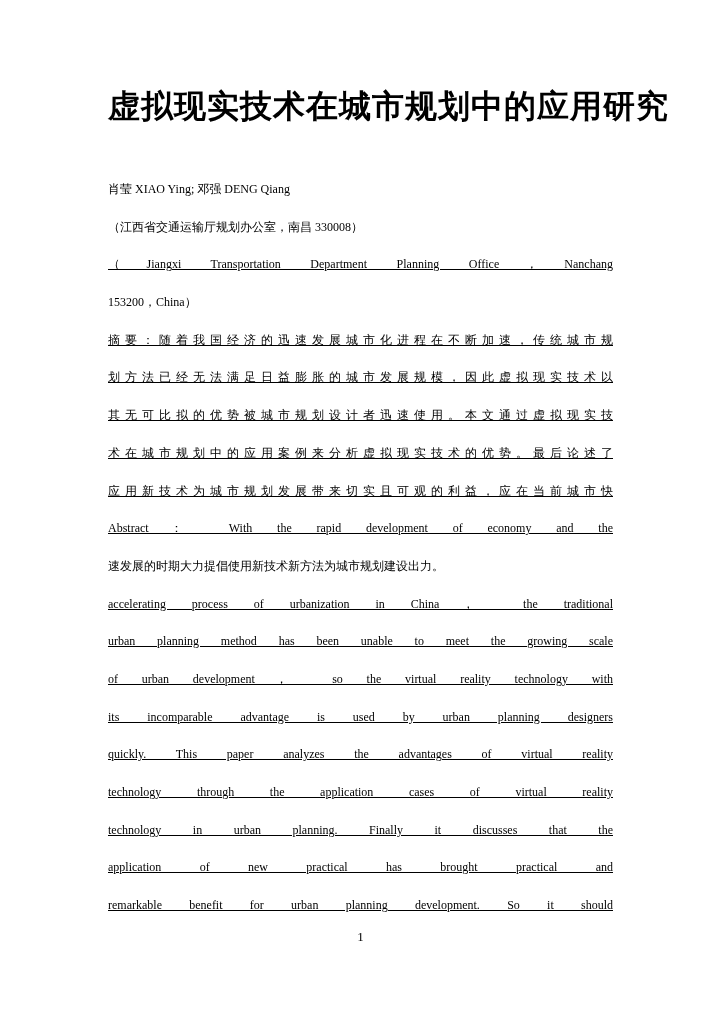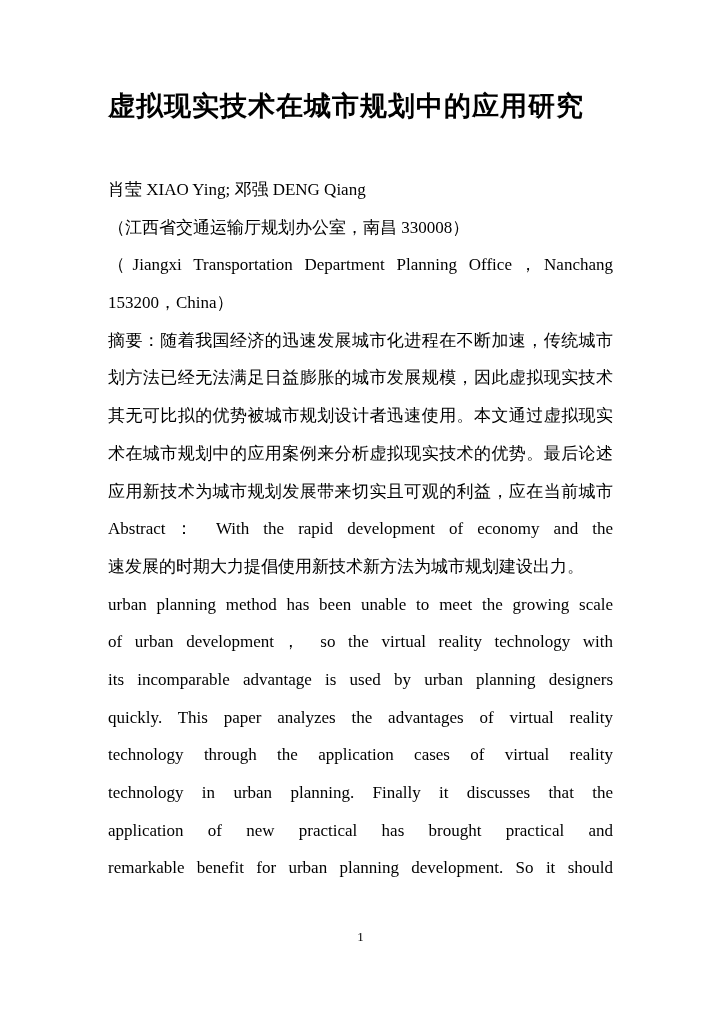--- a/index.html
+++ b/index.html
@@ -17,38 +17,39 @@
     overflow: hidden;
   }
   .content {
     position: absolute;
     left: 108px;
     top: 86px;
     width: 505px;
   }
   .title {
     margin: 0 0 45px 0;
-    font-size: 27px;
+    font-size: 32px;
     font-weight: bold;
     line-height: 40px;
     text-align: left;
     letter-spacing: 1px;
     white-space: nowrap;
   }
   .line {
-    font-size: 17px;
+    font-size: 12px;
     height: 37.7px;
     line-height: 37.7px;
     white-space: nowrap;
   }
   
   .j {
     text-align: justify;
     white-space: normal;
     overflow: hidden;
+    text-decoration: underline;
   }
   .j::after {
     content: "";
     display: inline-block;
     width: 100%;
     height: 0;
   }
   .pagenum {
     position: absolute;
     left: 0;
@@ -75,20 +76,21 @@
     <div class="line">153200，China）</div>
 
     <div class="line j">摘要：随着我国经济的迅速发展城市化进程在不断加速，传统城市规</div>
     <div class="line j">划方法已经无法满足日益膨胀的城市发展规模，因此虚拟现实技术以</div>
     <div class="line j">其无可比拟的优势被城市规划设计者迅速使用。本文通过虚拟现实技</div>
     <div class="line j">术在城市规划中的应用案例来分析虚拟现实技术的优势。最后论述了</div>
     <div class="line j">应用新技术为城市规划发展带来切实且可观的利益，应在当前城市快</div>
     <div class="line j">Abstract： With the rapid development of economy and the</div>
 
     <div class="line">速发展的时期大力提倡使用新技术新方法为城市规划建设出力。</div>
+    <div class="line j">accelerating process of urbanization in China， the traditional</div>
     <div class="line j">urban planning method has been unable to meet the growing scale</div>
     <div class="line j">of urban development， so the virtual reality technology with</div>
     <div class="line j">its incomparable advantage is used by urban planning designers</div>
     <div class="line j">quickly. This paper analyzes the advantages of virtual reality</div>
     <div class="line j">technology through the application cases of virtual reality</div>
     <div class="line j">technology in urban planning. Finally it discusses that the</div>
     <div class="line j">application of new practical has brought practical and</div>
     <div class="line j">remarkable benefit for urban planning development. So it should</div>
 
   </div>

